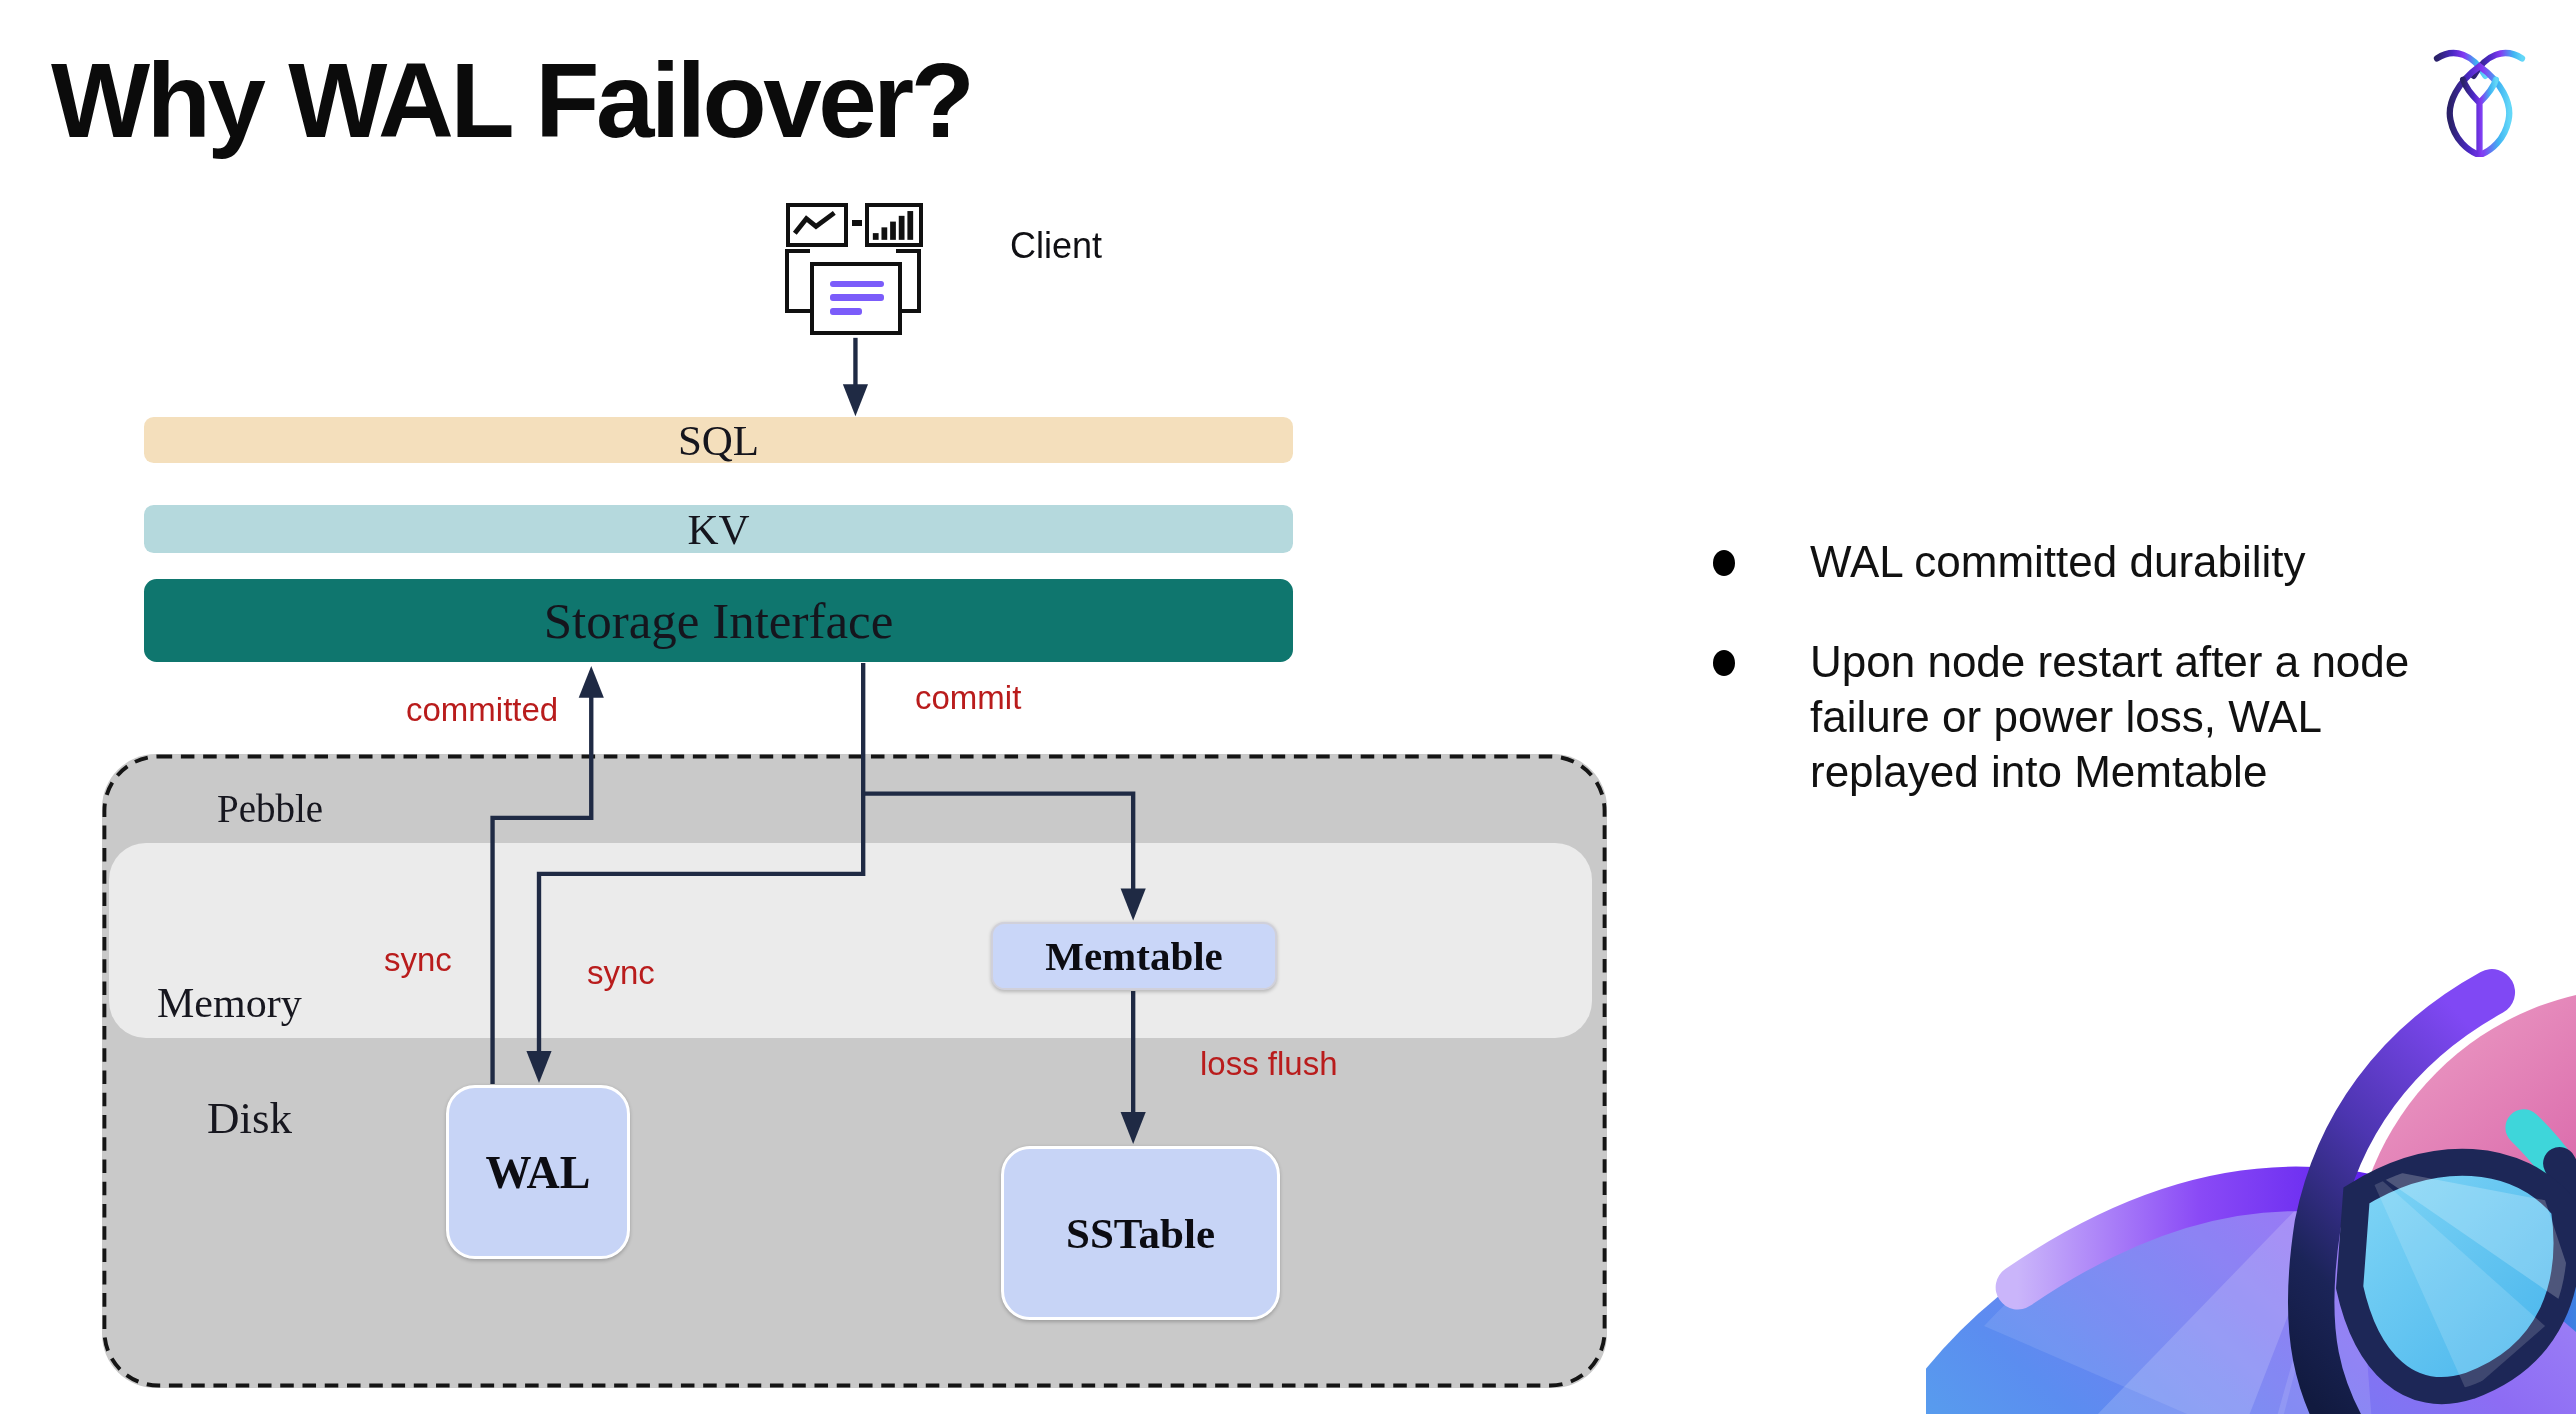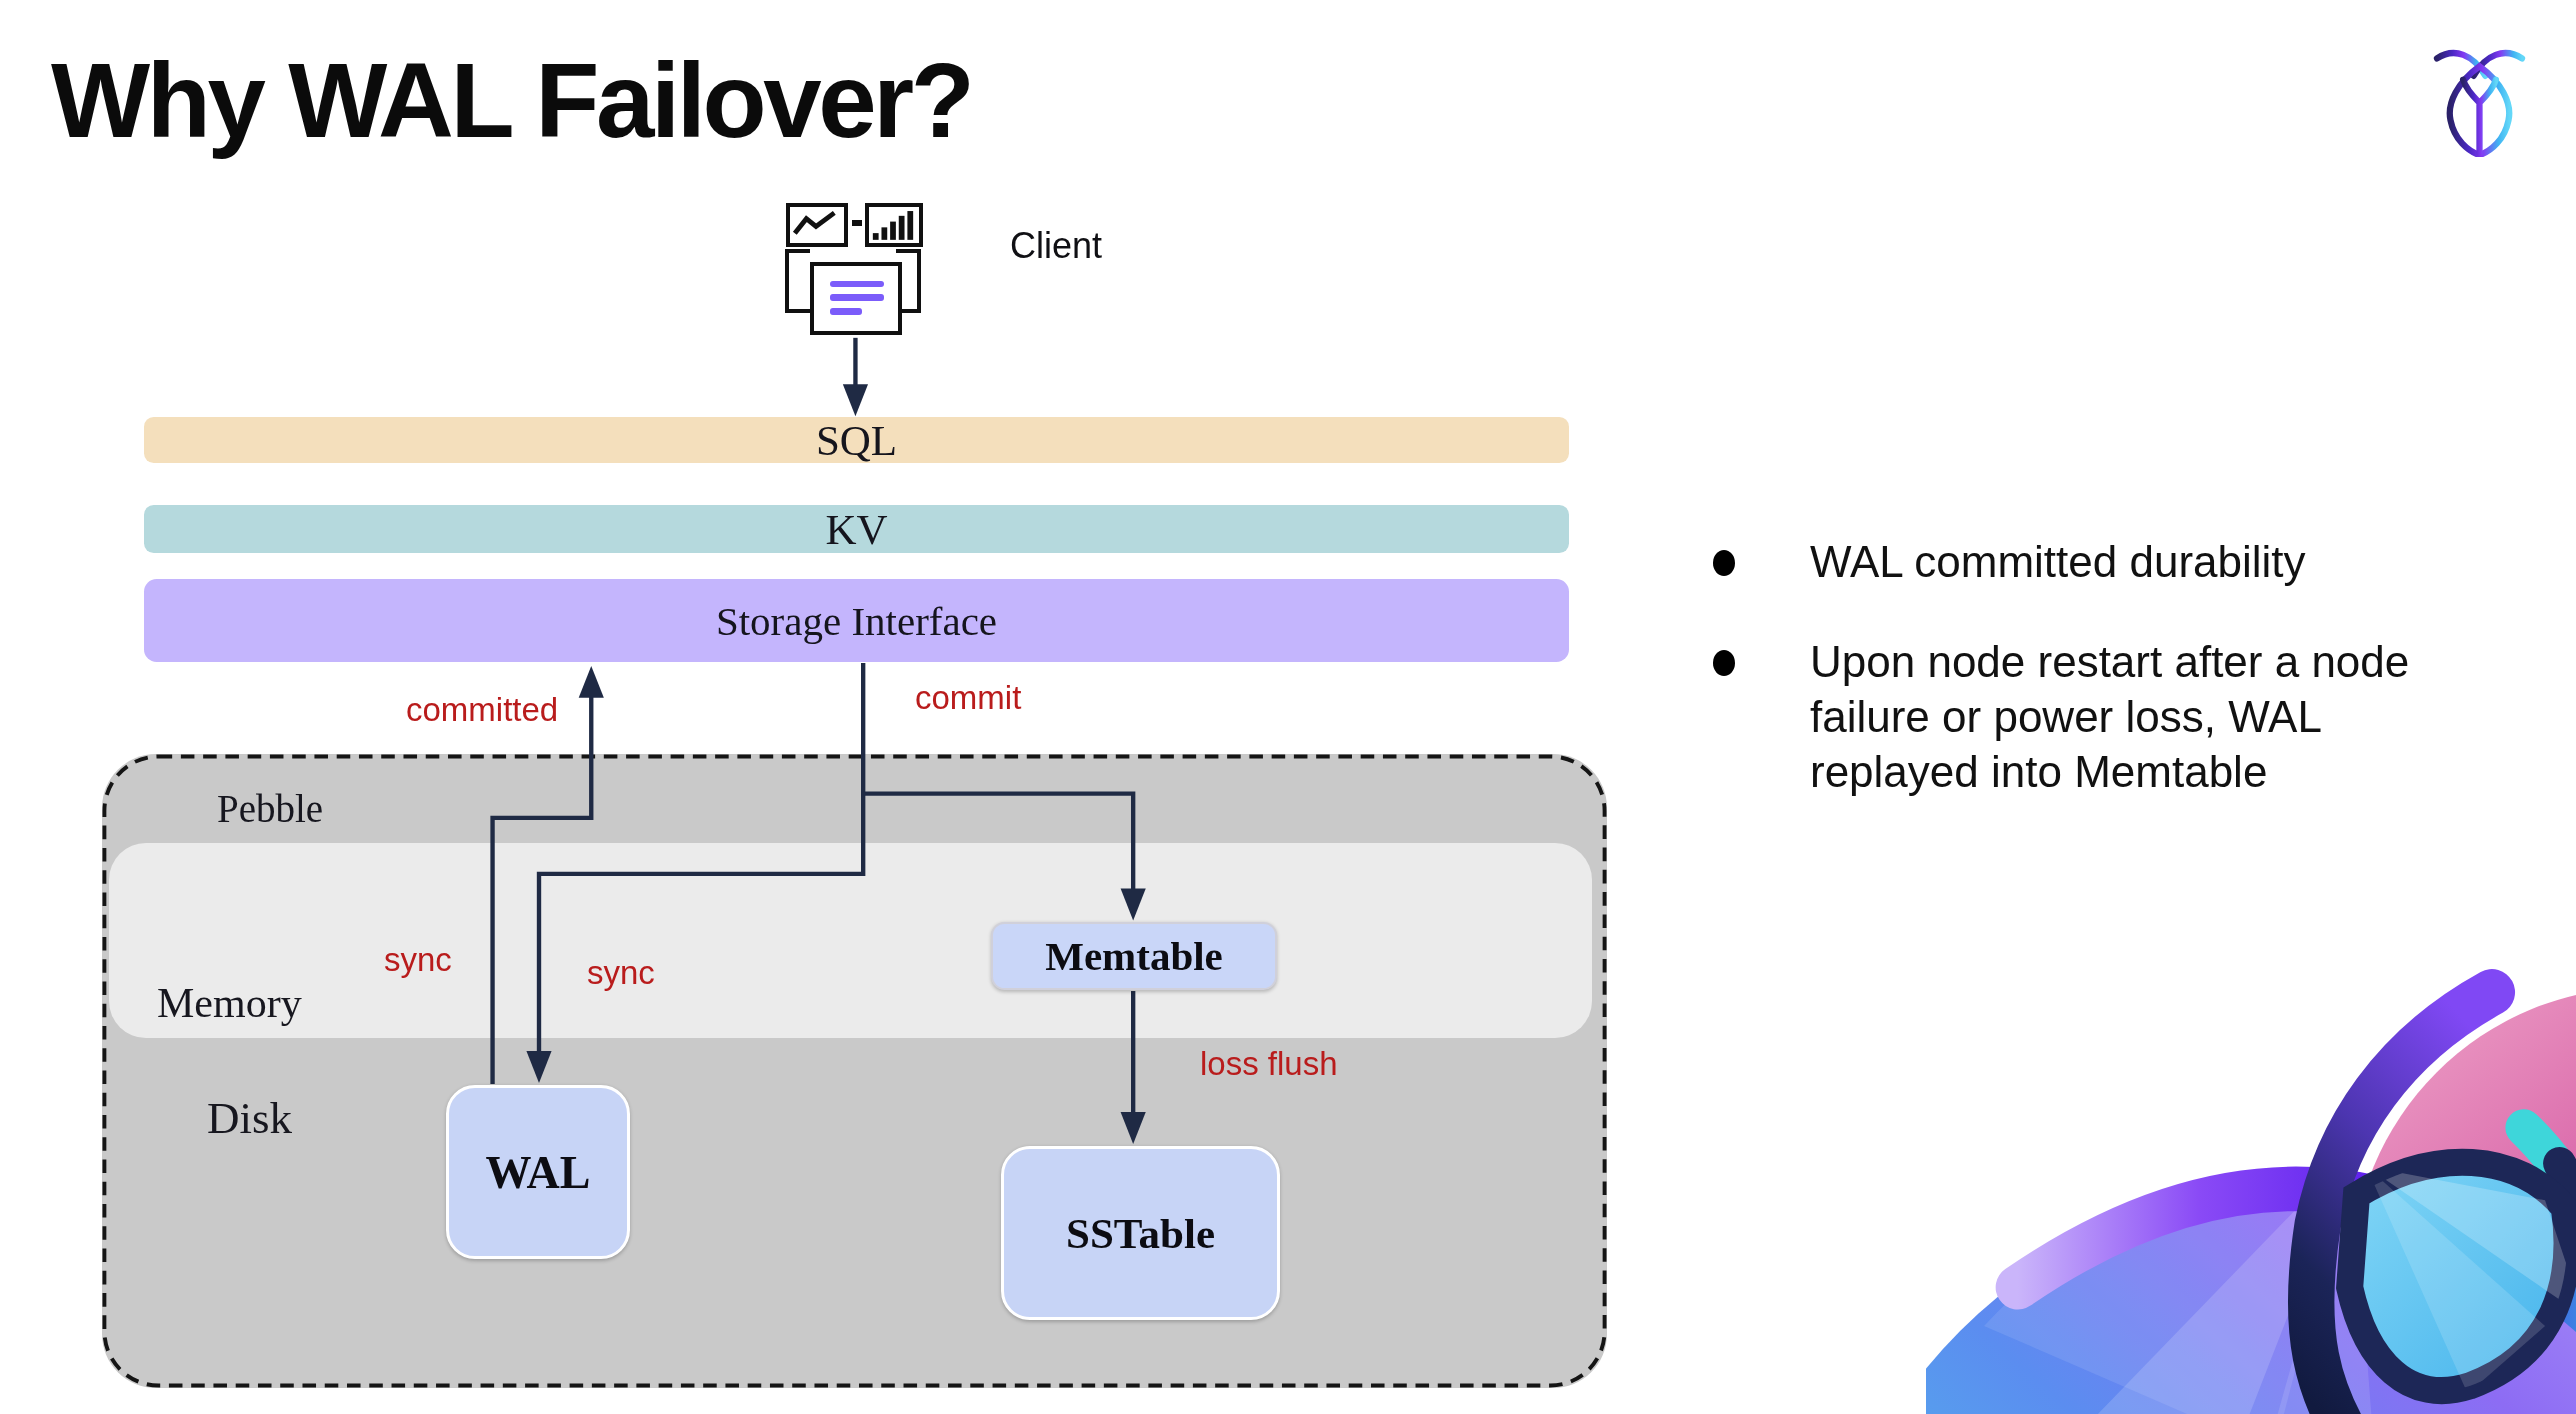--- a/index.html
+++ b/index.html
@@ -5,25 +5,25 @@
   html,body { margin:0; padding:0; background:#ffffff; }
   body { width:2576px; height:1415px; overflow:hidden; font-family:"Liberation Sans", sans-serif; }
   .slide { position:relative; width:2576px; height:1415px; background:#ffffff; }
 
   .abs { position:absolute; }
 
   
   .title { left:33px; top:41px; font-size:105px; font-weight:800; letter-spacing:-3.4px; color:#0b0b0b; white-space:nowrap;margin-left:18px; }
 
   
-  .bar { left:144px; width:1425px; display:flex; align-items:center; justify-content:center;
+  .bar { left:144px; width:1149px; display:flex; align-items:center; justify-content:center;
          font-family:"Liberation Serif", serif; color:#15151d; z-index:2; }
   .bar-sql     { top:417px; height:46px; background:#f4dfbc; border-radius:9.7px; font-size:43px; }
   .bar-kv      { top:505px; height:48px; background:#b5d9dd; border-radius:9.7px; font-size:43px; }
-  .bar-storage { top:579px; height:83px; background:#c4b5fd; border-radius:12.6px; font-size:41px; }
+  .bar-storage { top:579px; height:83px; background:#0f766e; border-radius:12.6px; font-size:51px; }
 
   
   .pebble { left:102px; top:754px; width:1505px; height:634px; background:#c9c9c9; border-radius:54px; z-index:1; }
   .pebble-border { left:102px; top:754px; z-index:3; }
   .memory-strip { left:109px; top:843px; width:1483px; height:195px; background:#ebebeb; border-radius:37px; z-index:2; }
 
   .zone-label { font-family:"Liberation Serif", serif; color:#17171f; z-index:4; white-space:nowrap; }
   .lbl-pebble { left:217px; top:786px; font-size:39px; }
   .lbl-memory { left:157px; top:979px; font-size:42px; }
   .lbl-disk   { left:207px; top:1092px; font-size:45px; }

